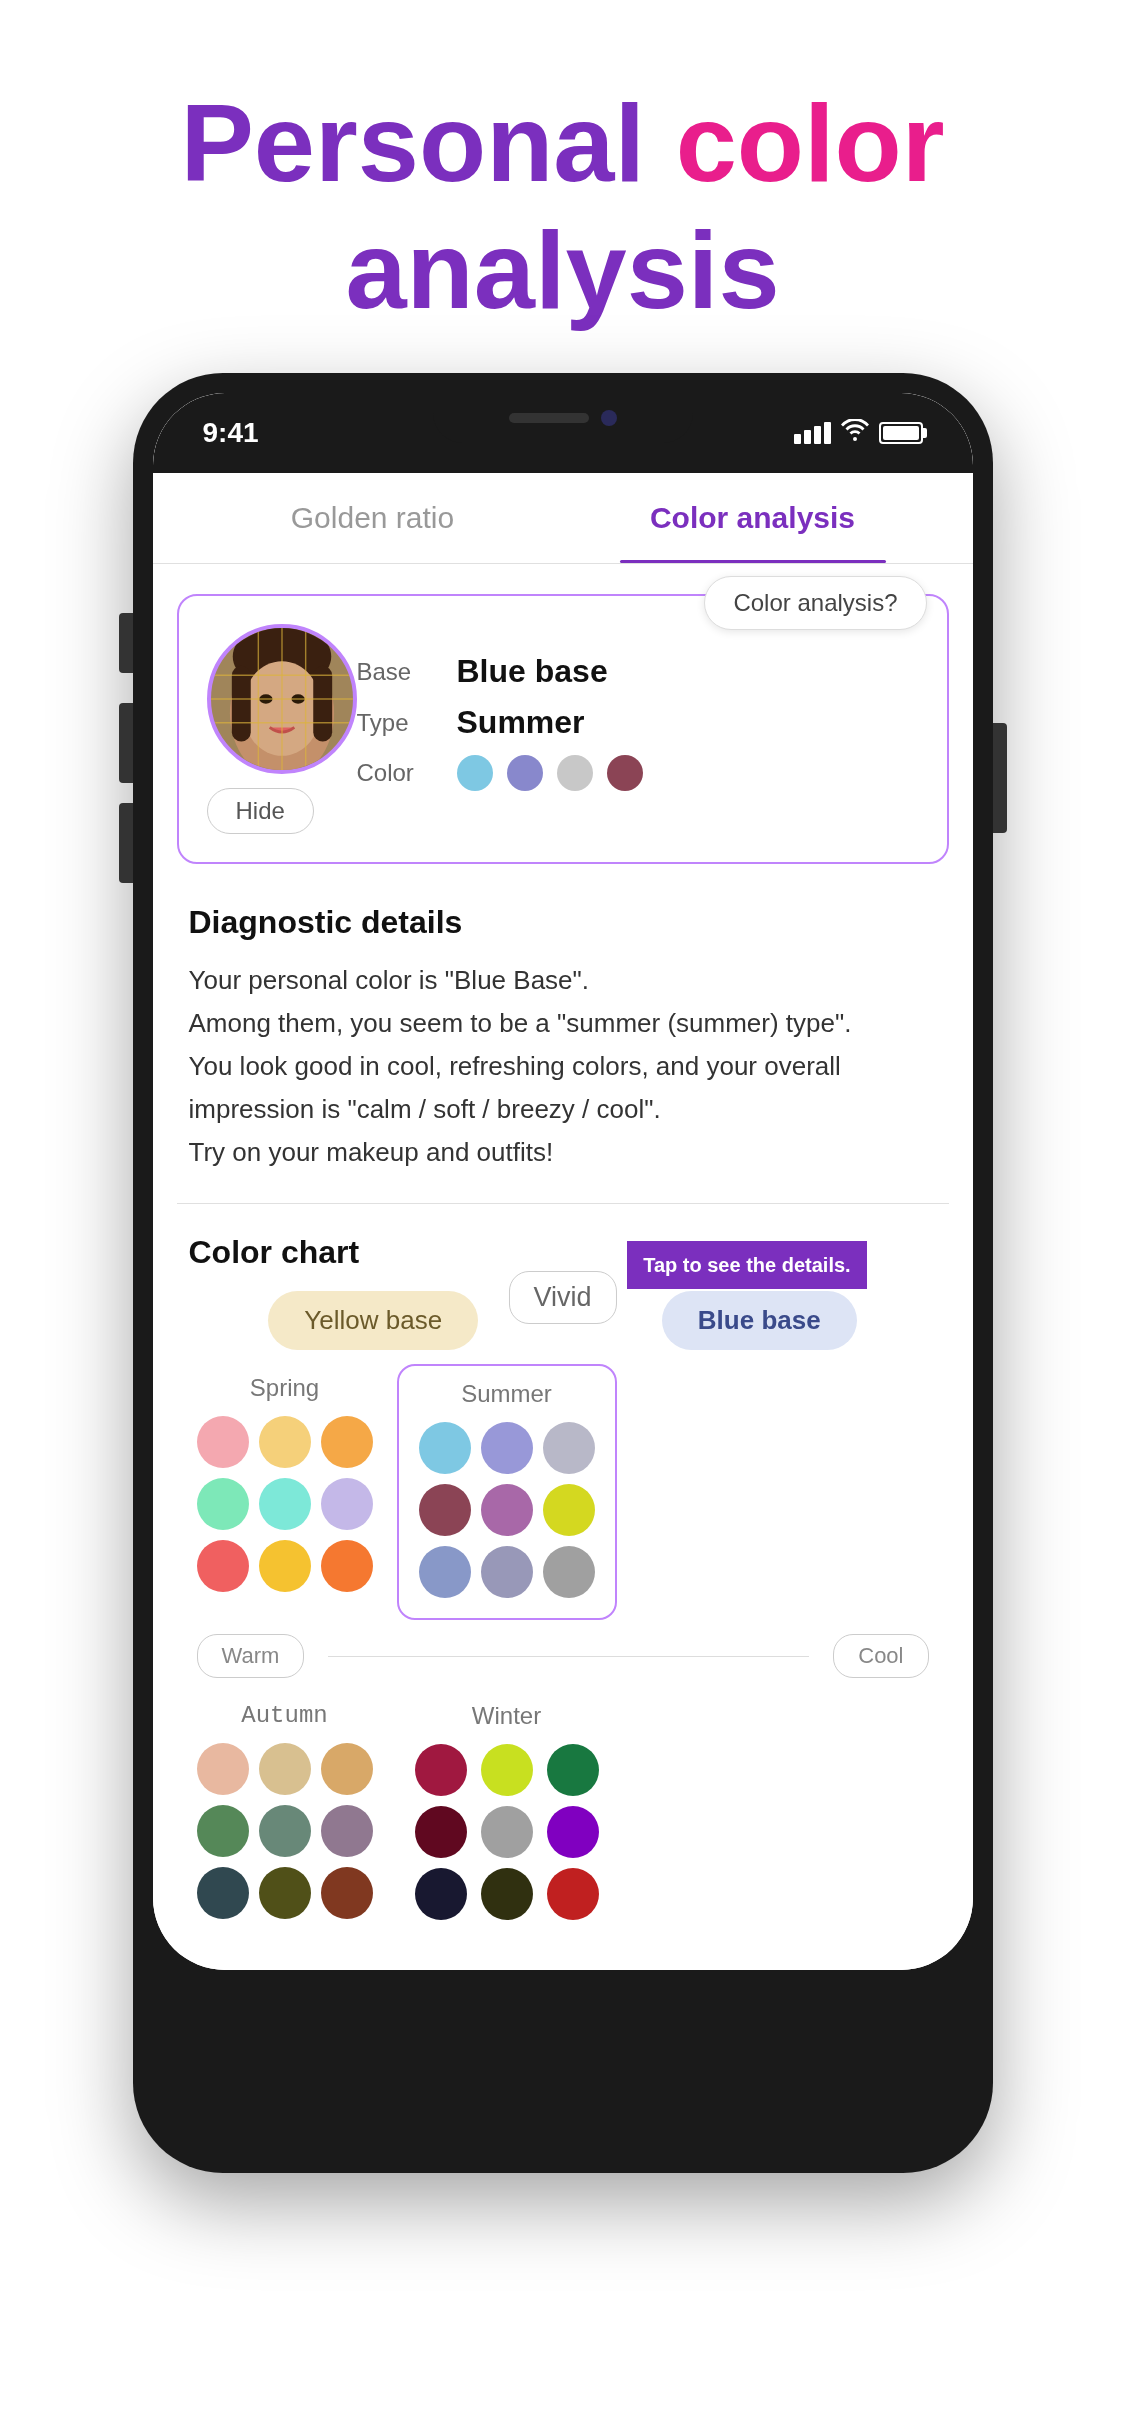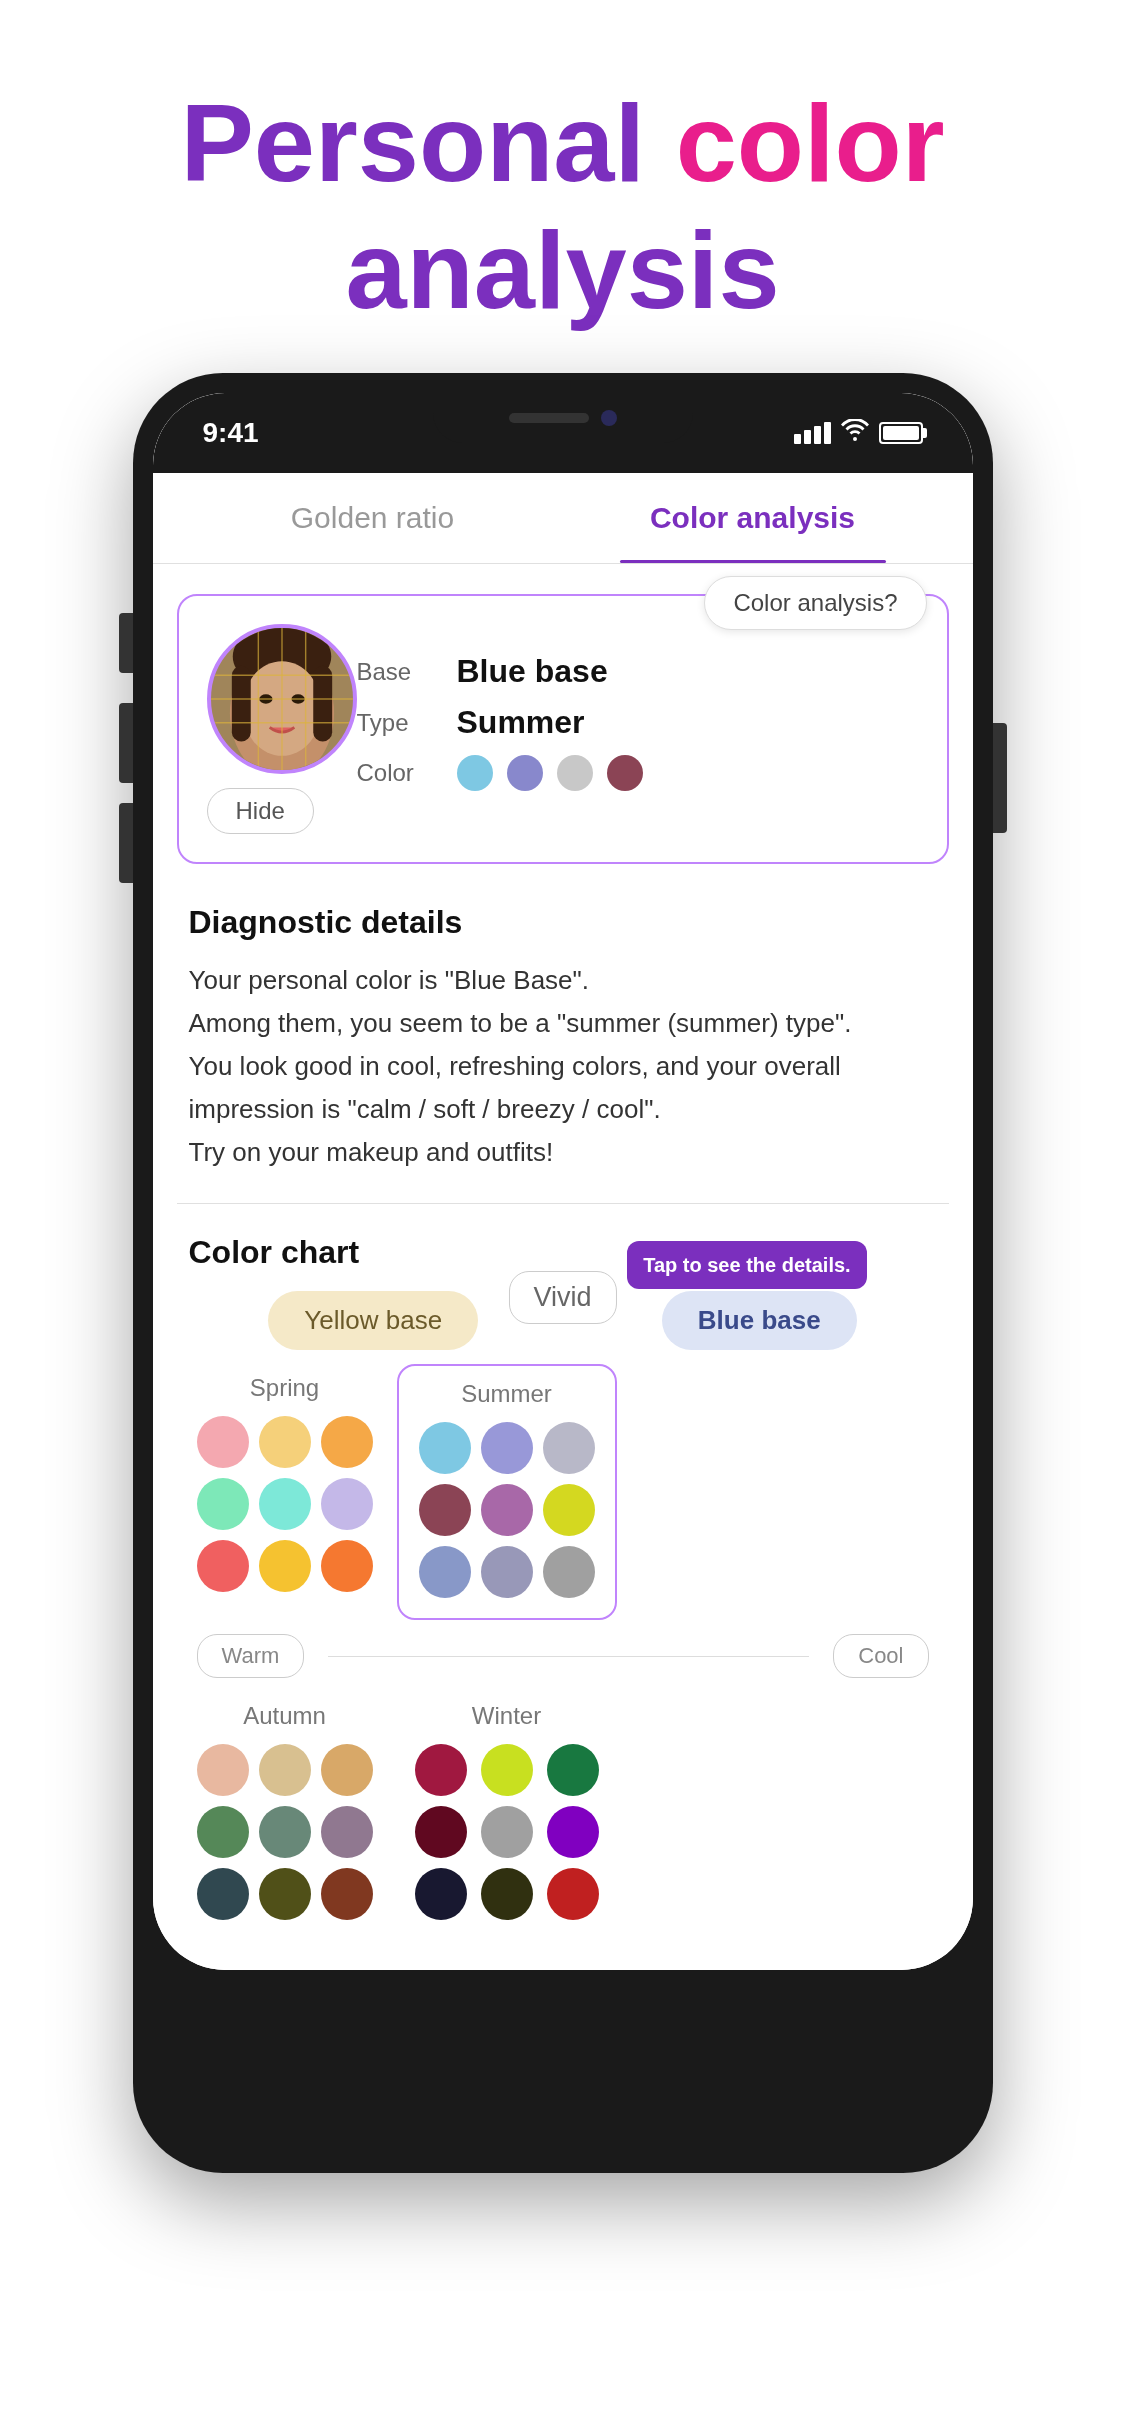--- a/index.html
+++ b/index.html
@@ -462,21 +462,21 @@
         <div class="divider"></div>
 
         <div class="chart-section">
           <div class="chart-title">Color chart</div>
 
           <div style="display:flex; justify-content:space-around; margin-bottom:10px; align-items:center; position:relative;">
             <div style="background:#f5e9c8; border-radius:30px; padding:14px 36px; font-size:26px; font-weight:400; color:#6b5a2a;">Yellow base</div>
             <div style="background:#fff; border:1.5px solid #ccc; border-radius:20px; padding:10px 24px; font-size:27px; color:#666; position:absolute; left:50%; top:-20px; transform:translateX(-50%);">Vivid</div>
             <div style="background:#dde4f5; border-radius:30px; padding:14px 36px; font-size:26px; font-weight:700; color:#3a4a8a; position:relative;">
               <span>Blue base</span>
-              <div style="position:absolute; right:-10px; top:-50px; background:#7b2fbe; color:#fff; font-size:20px; border-radius:12px; padding:10px 16px; line-height:1.4; white-space:nowrap;">Tap to see the details.</div>
+              <div style="position:absolute; right:-10px; top:-50px; background:#7b2fbe; color:#fff; font-size:20px; border-radius:0; padding:10px 16px; line-height:1.4; white-space:nowrap;">Tap to see the details.</div>
             </div>
           </div>
 
           <div style="display:grid; grid-template-columns:1fr 1fr 1fr 1fr; position:relative;">
 
             <div style="padding:14px 20px 20px;">
               <div style="font-size:24px; color:#777; text-align:center; margin-bottom:14px;">Spring</div>
               <div style="display:grid; grid-template-columns:repeat(3,1fr); gap:10px; justify-items:center;">
                 <div style="width:52px;height:52px;border-radius:50%;background:#f4a8b0"></div>
                 <div style="width:52px;height:52px;border-radius:50%;background:#f5d07a"></div>
@@ -505,21 +505,21 @@
               </div>
             </div>
 
             <div style="grid-column:1/-1; display:flex; align-items:center; justify-content:flex-end; padding:10px 20px;gap:12px;">
               <div style="background:#fff; border:1.5px solid #ccc; border-radius:20px; padding:8px 24px; font-size:22px; color:#888;">Warm</div>
               <div style="flex:1; height:1px; background:#ddd; margin:0 12px;"></div>
               <div style="background:#fff; border:1.5px solid #ccc; border-radius:20px; padding:8px 24px; font-size:22px; color:#888;">Cool</div>
             </div>
 
             <div style="padding:14px 20px 20px;">
-              <div style="font-size:24px; color:#777; text-align:center; margin-bottom:14px;">Autumn</div>
+              <div style="font-size:24px; color:#777; text-align:center; margin-bottom:14px;font-family:Liberation Mono, monospace;">Autumn</div>
               <div style="display:grid; grid-template-columns:repeat(3,1fr); gap:10px; justify-items:center;">
                 <div style="width:52px;height:52px;border-radius:50%;background:#e8b8a0"></div>
                 <div style="width:52px;height:52px;border-radius:50%;background:#d8c090"></div>
                 <div style="width:52px;height:52px;border-radius:50%;background:#d8a868"></div>
                 <div style="width:52px;height:52px;border-radius:50%;background:#558858"></div>
                 <div style="width:52px;height:52px;border-radius:50%;background:#688878"></div>
                 <div style="width:52px;height:52px;border-radius:50%;background:#907890"></div>
                 <div style="width:52px;height:52px;border-radius:50%;background:#304850"></div>
                 <div style="width:52px;height:52px;border-radius:50%;background:#505018"></div>
                 <div style="width:52px;height:52px;border-radius:50%;background:#803820"></div>

